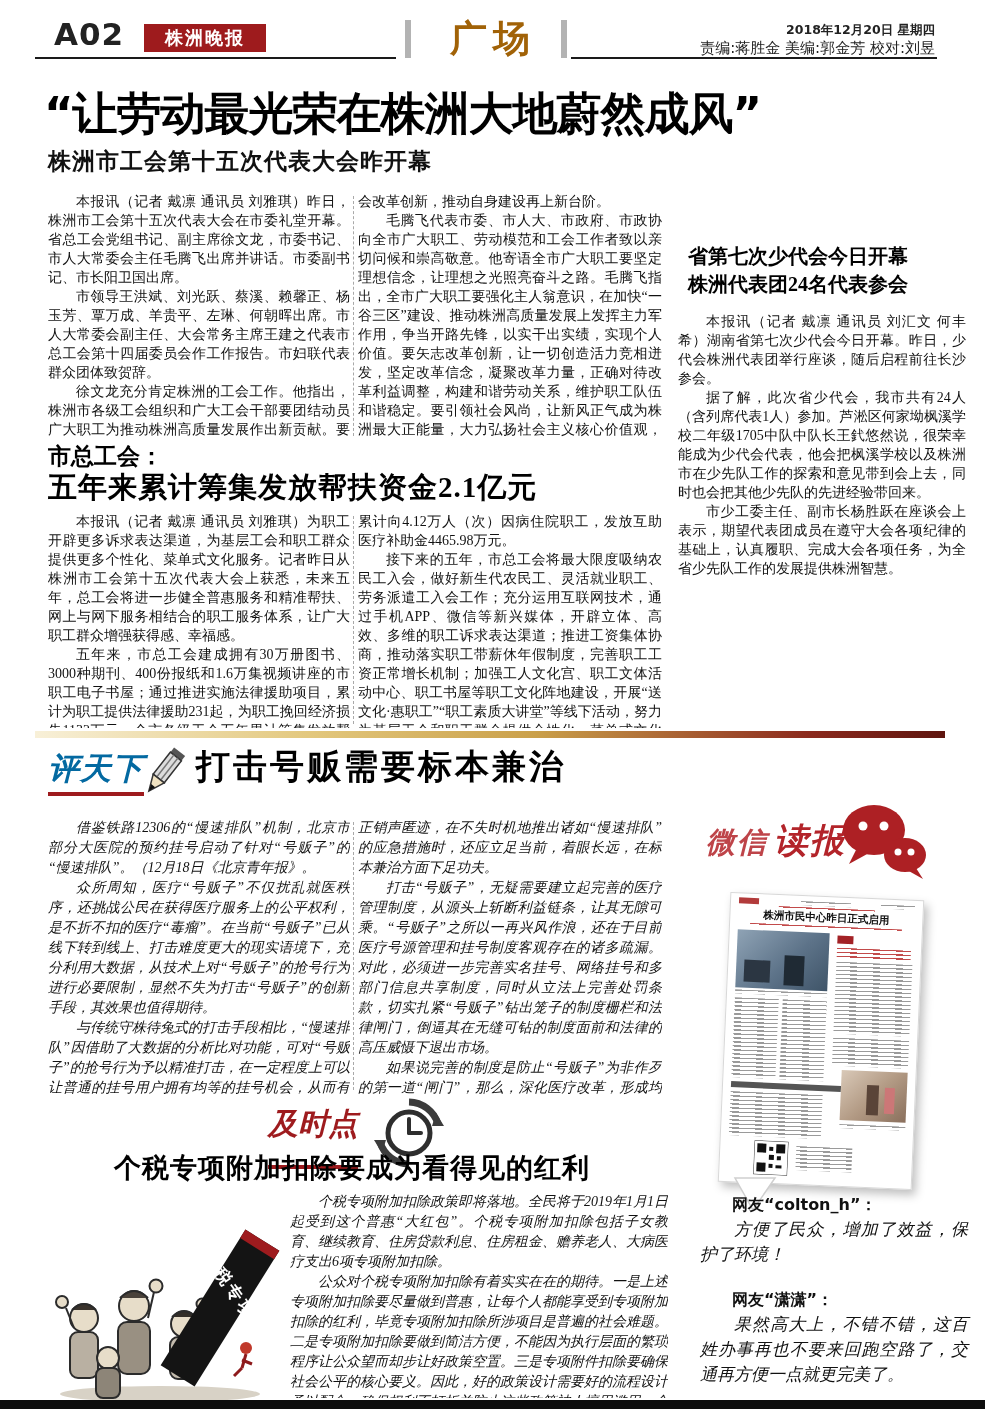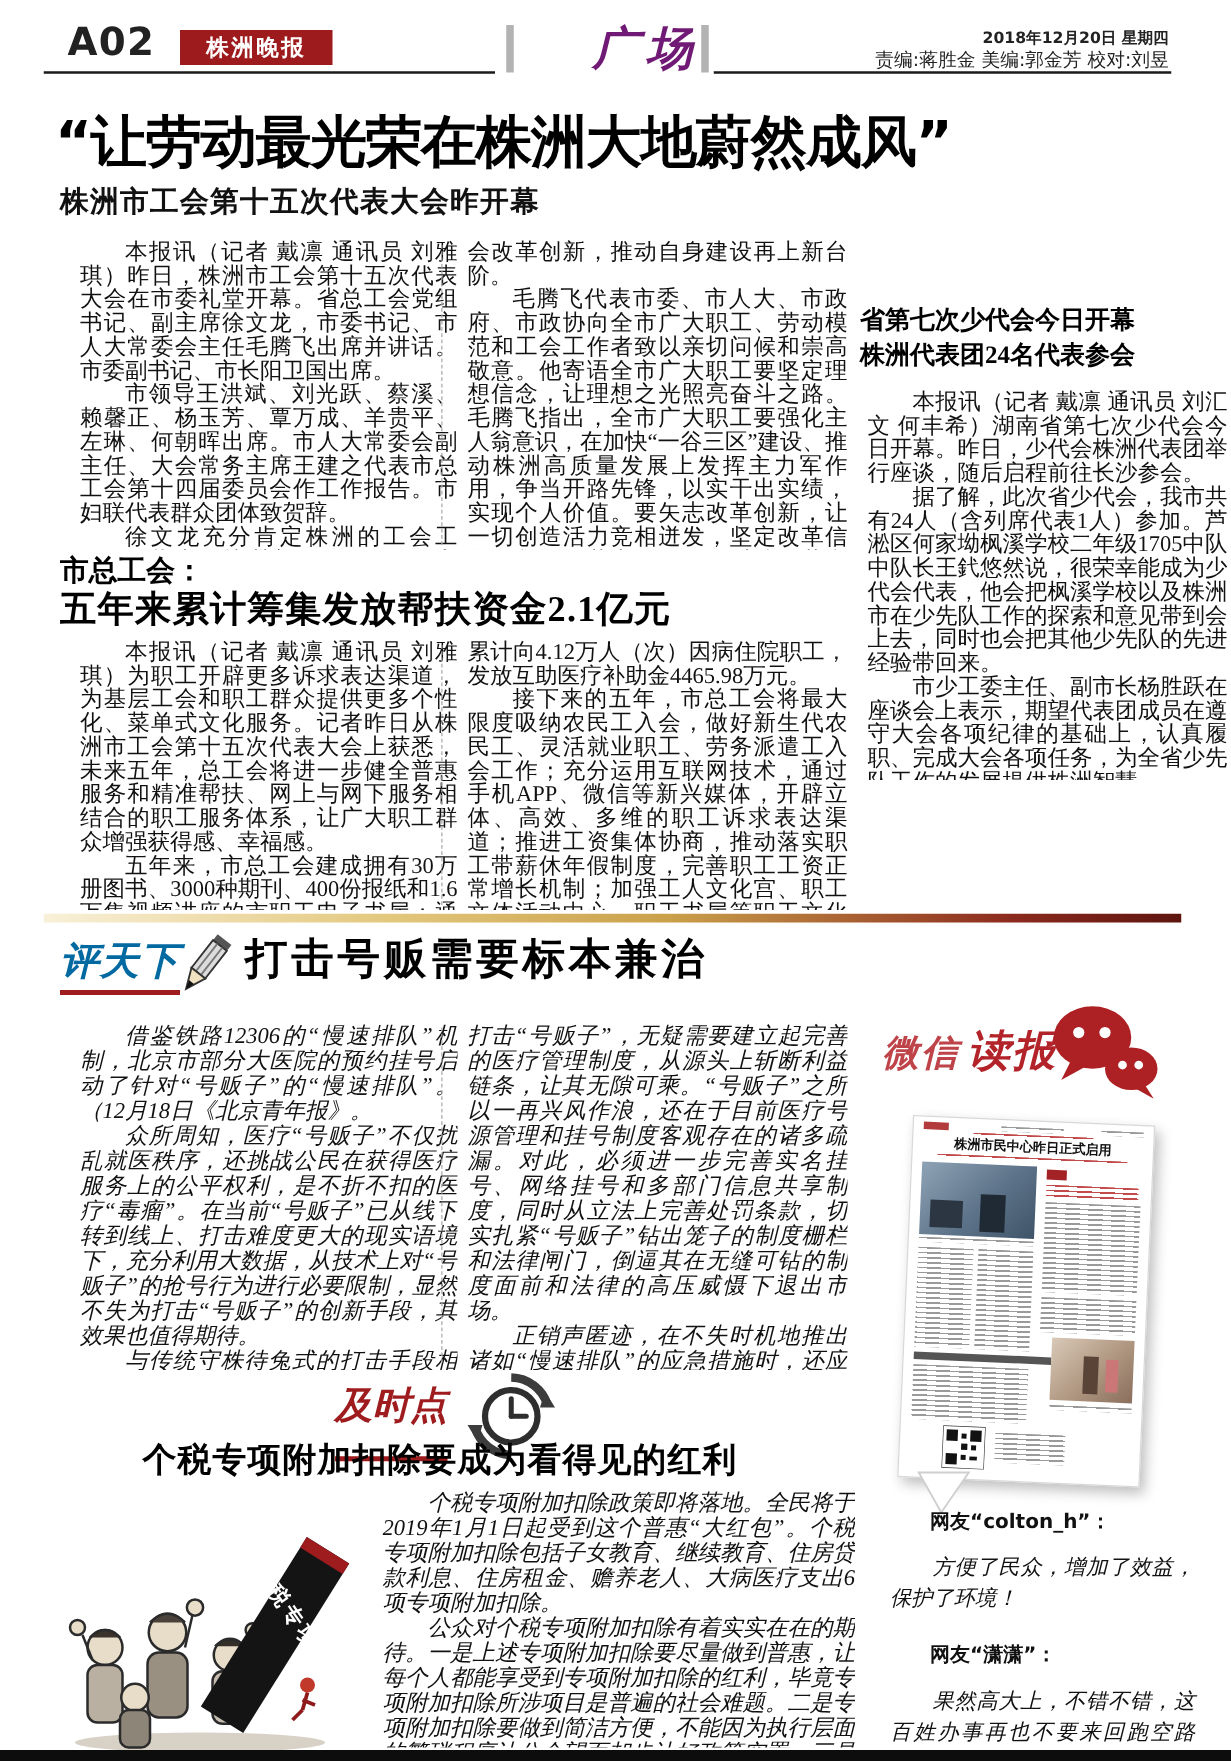--- a/index.html
+++ b/index.html
@@ -9,32 +9,32 @@
   
   .pagecode{left:54px;top:16px;font-family:"DejaVu Sans","Liberation Sans",sans-serif;
             font-size:31px;font-weight:600;letter-spacing:1px;color:#222;}
   .mast{left:144px;top:24px;width:122px;height:28px;background:#9e1b1d;color:#fff;
         display:flex;align-items:center;justify-content:center;
         font-family:"DejaVu Sans",sans-serif;font-size:18px;font-weight:700;letter-spacing:2px;}
   .hline-l{left:35px;top:57px;width:361px;height:2px;background:#1a1a1a;}
   .hline-r{left:571px;top:57px;width:366px;height:2px;background:#1a1a1a;}
   .vbar1{left:405px;top:20px;width:6px;height:38px;background:#b3b3b3;}
   .vbar2{left:561px;top:20px;width:6px;height:38px;background:#b3b3b3;}
-  .section-name{left:452px;top:14px;width:130px;text-align:center;color:#701a75;
-        font-size:37px;font-weight:900;letter-spacing:6px;font-family:"DejaVu Serif",serif;font-style:italic;}
+  .section-name{left:428px;top:14px;width:130px;text-align:center;color:#a16207;
+        font-size:37px;font-weight:900;letter-spacing:6px;font-family:"DejaVu Serif",serif;}
   .hdate{right:50px;top:22px;text-align:center;font-family:"DejaVu Sans",sans-serif;
          font-size:12.5px;font-weight:700;color:#222;line-height:16px;}
   .heds{right:50px;top:39px;font-family:"DejaVu Sans",sans-serif;
         font-size:15px;color:#222;}
   
   .lead-hl{left:44px;top:84px;width:900px;font-family:"DejaVu Sans","Liberation Sans",sans-serif;
            font-size:45px;font-weight:800;letter-spacing:-1px;color:#000;white-space:nowrap;}
   .lead-sub{left:48px;top:146px;font-family:"DejaVu Sans",sans-serif;font-size:23px;
             font-weight:600;color:#111;letter-spacing:1px;}
-  .coltext{font-size:18px;line-height:19px;text-align:justify;overflow:hidden;margin-left:16px;}
+  .coltext{font-size:14px;line-height:19px;text-align:justify;overflow:hidden;}
   .coltext p{margin:0;text-indent:2em;}
   .cont p:first-child{text-indent:0;}
   .kai{font-style:italic;line-height:20px;}
   .c1{left:48px;width:302px;}
   .c2{left:358px;width:304px;font-family:Liberation Serif, serif;}
   .lead-c{top:192px;height:248px;}
   .vdash{border-left:1px dashed #a9a9a9;width:0;}
   
   .side-t{left:688px;top:242px;width:270px;font-size:20px;font-weight:700;line-height:28px;color:#000;}
   .side-b{left:678px;top:312px;width:288px;height:312px;}
@@ -59,21 +59,21 @@
   .miniwrap{left:724px;top:896px;width:192px;height:288px;transform:rotate(2.5deg);
             background:#fff;border:1px solid #d8d8d8;box-shadow:4px 5px 10px rgba(0,0,0,.25);
             overflow:hidden;}
   .fake{background:repeating-linear-gradient(180deg,#9a9a9a 0 1.3px,transparent 1.3px 4px);}
   .fakered{background:repeating-linear-gradient(180deg,#c24a4a 0 1.3px,transparent 1.3px 4px);}
   .mini-hl{position:absolute;left:0;right:0;top:14px;text-align:center;font-family:"DejaVu Sans",sans-serif;
            font-size:10.5px;font-weight:800;color:#111;}
   .tail{left:733px;top:1176px;}
   .comments{left:700px;top:1192px;width:268px;font-style:italic;font-size:17px;line-height:25px;}
   .comments .comment{margin-bottom:20px;}
-  .comments p{margin:12px;text-indent:2em;text-align:justify;}
+  .comments p{margin:0;text-indent:2em;text-align:justify;}
   .comments .c-user{font-weight:700;font-style:normal;font-family:"DejaVu Sans",sans-serif;font-size:16px;}
   
   .tm-label{left:268px;top:1104px;font-family:"DejaVu Sans",sans-serif;font-size:30px;
             font-weight:900;font-style:italic;color:#9e1b1e;border-bottom:4px solid #9e1b1e;
             padding-bottom:20px;}
   .tm-hl{left:114px;top:1150px;width:540px;font-size:27px;font-weight:800;letter-spacing:1px;color:#000;}
   .tm-text{left:290px;top:1192px;width:378px;height:206px;}
   .cartoon{left:50px;top:1198px;}
   .botbar{left:0;top:1400px;width:985px;height:9px;background:#0d0d0d;}
   .ph{position:absolute;}
@@ -140,22 +140,22 @@
   </g>
 </svg>
 <div class="abs cm-hl">打击号贩需要标本兼治</div>
 <div class="abs coltext kai c1 cm-c">
     <p>借鉴铁路12306的“慢速排队”机制，北京市部分大医院的预约挂号启动了针对“号贩子”的“慢速排队”。（12月18日《北京青年报》。</p>
     <p>众所周知，医疗“号贩子”不仅扰乱就医秩序，还挑战公民在获得医疗服务上的公平权利，是不折不扣的医疗“毒瘤”。在当前“号贩子”已从线下转到线上、打击难度更大的现实语境下，充分利用大数据，从技术上对“号贩子”的抢号行为进行必要限制，显然不失为打击“号贩子”的创新手段，其效果也值得期待。</p>
     <p>与传统守株待兔式的打击手段相比，“慢速排队”因借助了大数据的分析比对功能，可对“号贩子”的抢号行为予以精准打击，在一定程度上可以让普通的挂号用户拥有均等的挂号机会，从而有效缓解网络“号贩子”造成的挂号难现象，进一步提升打击“号贩子”的治理水平。</p>
   </div>
 <div class="abs vdash" style="left:353px;top:822px;height:268px;"></div>
 <div class="abs coltext kai c2 cm-c cont">
+    <p>正销声匿迹，在不失时机地推出诸如“慢速排队”的应急措施时，还应立足当前，着眼长远，在标本兼治方面下足功夫。</p>
     <p>打击“号贩子”，无疑需要建立起完善的医疗管理制度，从源头上斩断利益链条，让其无隙可乘。“号贩子”之所以一再兴风作浪，还在于目前医疗号源管理和挂号制度客观存在的诸多疏漏。对此，必须进一步完善实名挂号、网络挂号和多部门信息共享制度，同时从立法上完善处罚条款，切实扎紧“号贩子”钻出笼子的制度栅栏和法律闸门，倒逼其在无缝可钻的制度面前和法律的高压威慑下退出市场。</p>
-    <p>正销声匿迹，在不失时机地推出诸如“慢速排队”的应急措施时，还应立足当前，着眼长远，在标本兼治方面下足功夫。</p>
     <p>如果说完善的制度是防止“号贩子”为非作歹的第一道“闸门”，那么，深化医疗改革，形成均衡合理的医疗资源配置结构，则是铲除号贩子滋生土壤的“总开关”。要真正让“号贩子”绝迹，就必须改变目前优质医疗资源过度集中的状况，形成医疗资源均质化供给的合理局面。如此，才能有效压缩“号贩子”的生存空间。　　（据人民网）</p>
   </div>
 
 <div class="abs wx-label">
   <span class="w1">微信</span><span class="w2">读报</span>
 </div>
 <svg class="abs" style="left:836px;top:800px;" width="96" height="86" viewBox="0 0 96 86">
   <ellipse cx="38" cy="30" rx="31" ry="25" fill="#ad2024"></ellipse>
   <polygon points="20,50 13,64 33,53" fill="#ad2024"></polygon>
   <circle cx="27" cy="26" r="4.5" fill="#fff"></circle>

